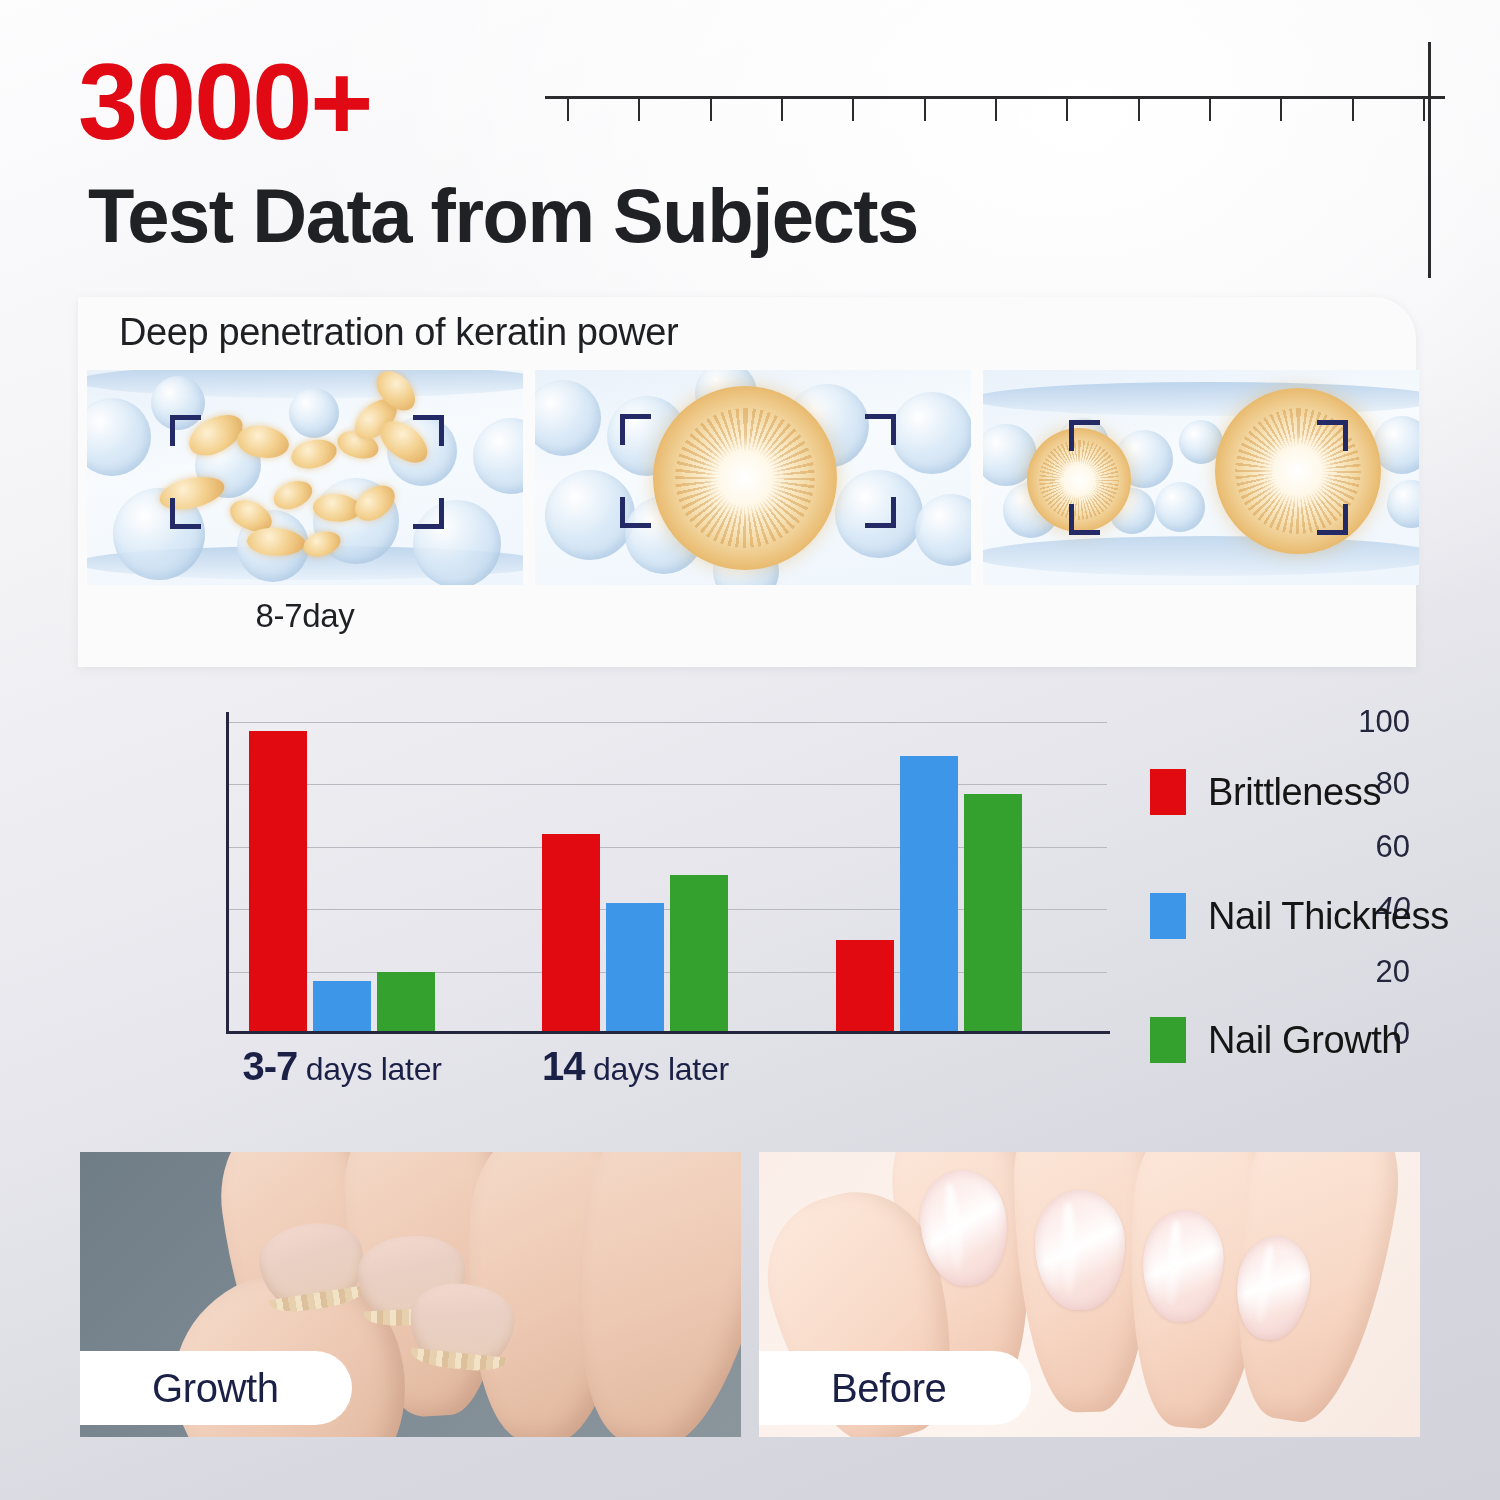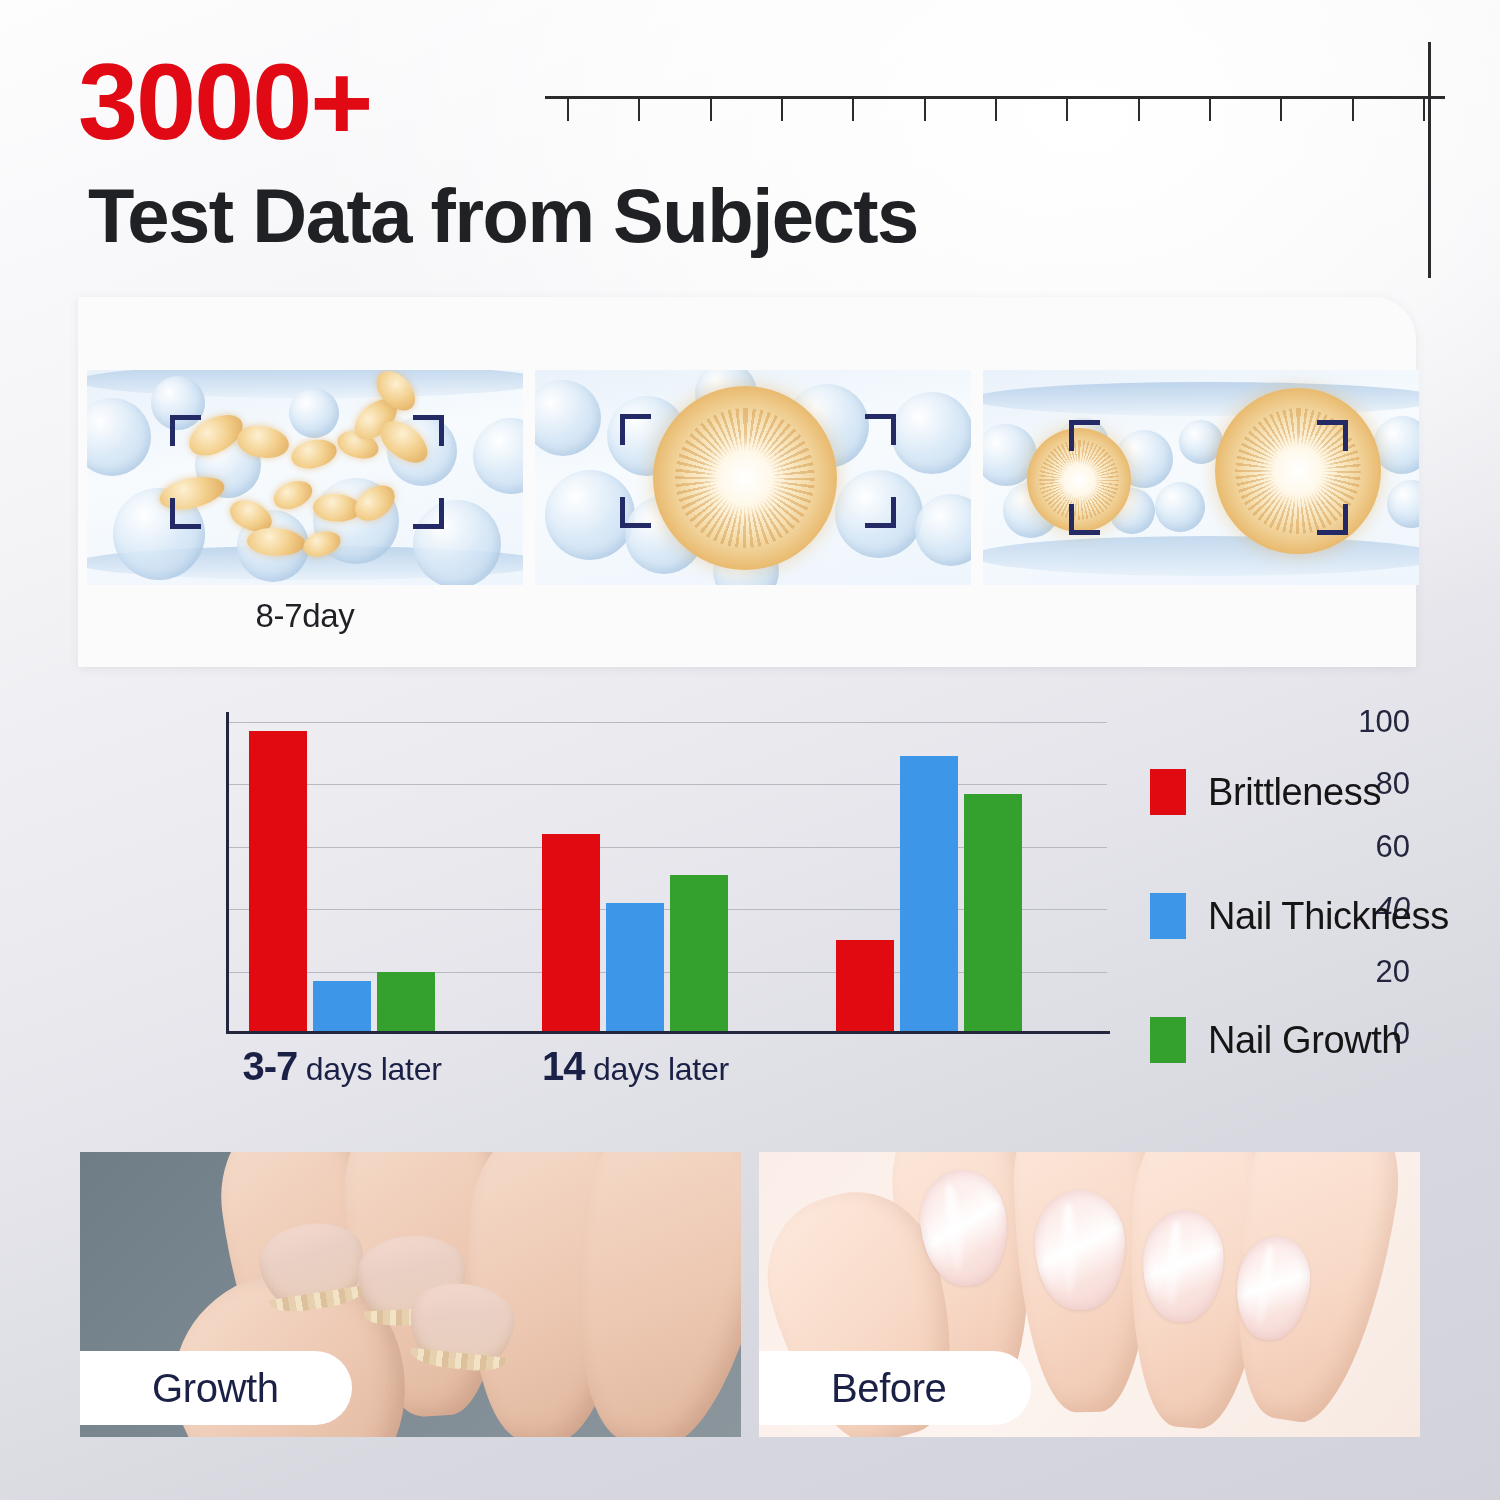--- a/index.html
+++ b/index.html
@@ -391,20 +391,21 @@
         <div class="ruler-tick" style="left: 592.667px;"></div>
         <div class="ruler-tick" style="left: 664px;"></div>
         <div class="ruler-tick" style="left: 735.333px;"></div>
         <div class="ruler-tick" style="left: 806.667px;"></div>
         <div class="ruler-tick" style="left: 878px;"></div>
       </div>
   </div>
   <div class="ruler-vert"></div>
 
   <div class="keratin-card">
+    <div class="keratin-title">Deep penetration of keratin power</div>
 
     <div class="panel-row">
 
       <div class="panel">
         <div class="panel-img">
           <div class="wave" style="top:-6px;"></div>
           <div class="wave" style="top:176px;"></div>
           <div class="bub" style="left:-14px; top:28px;  width:78px;  height:78px;"></div>
           <div class="bub" style="left:26px;  top:118px; width:92px;  height:92px;"></div>
           <div class="bub" style="left:108px; top:62px;  width:66px;  height:66px;"></div>

